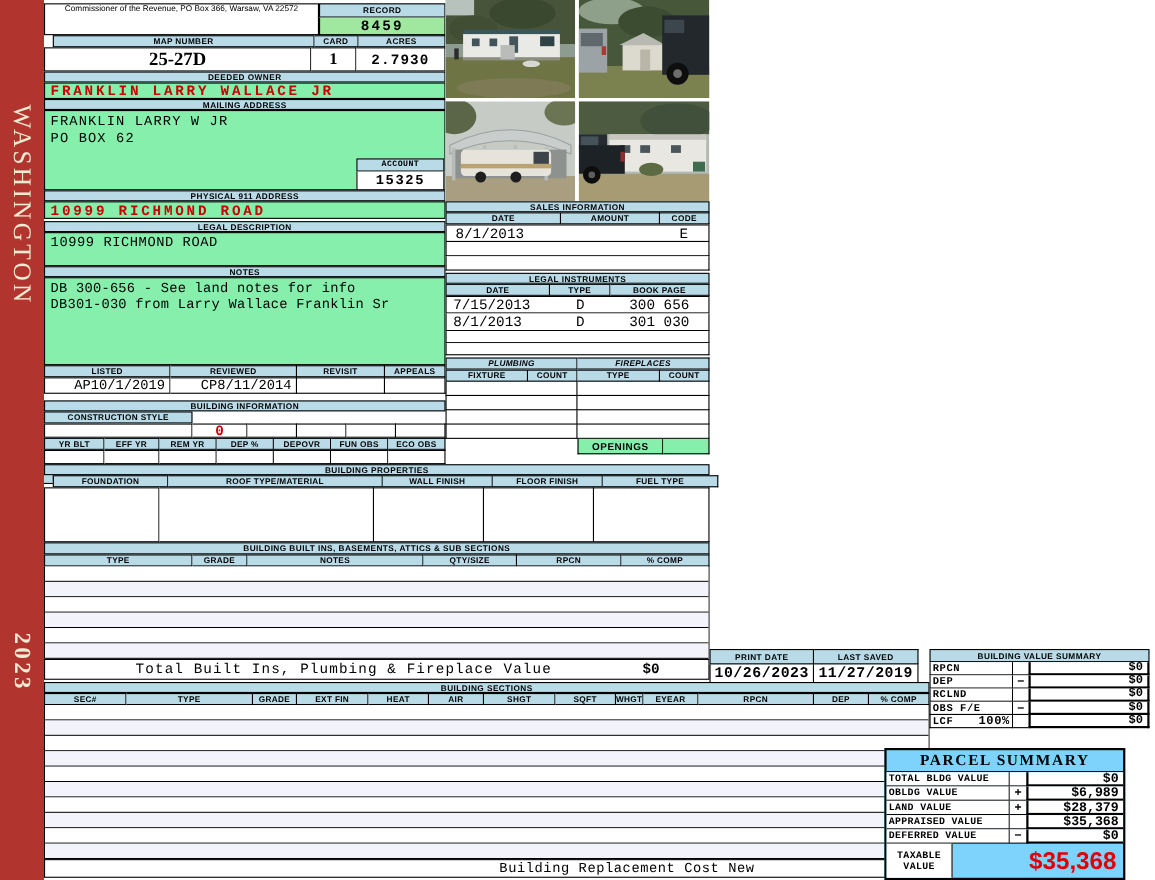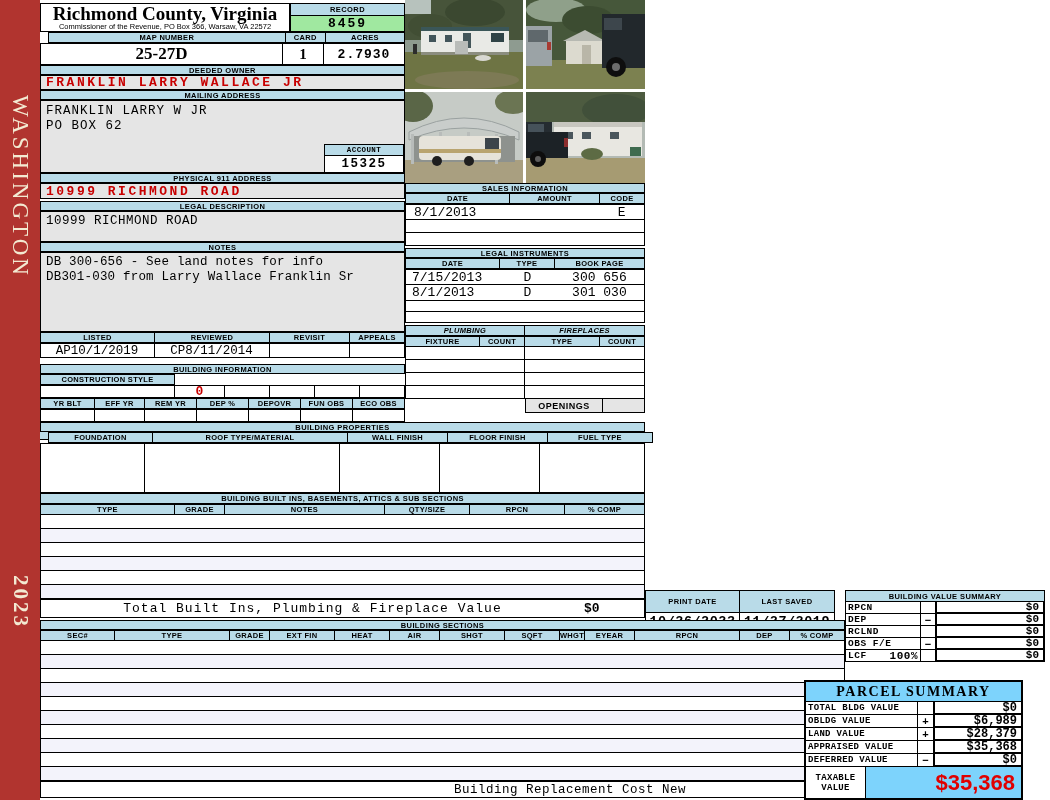--- a/index.html
+++ b/index.html
@@ -2,21 +2,21 @@
 <html><head>
 <meta charset="utf-8">
 <style>
   * { margin:0; padding:0; box-sizing:border-box; }
   html,body { width:1050px; height:800px; }
   body { position:relative; background:#fff; font-family:"Liberation Sans",sans-serif; overflow:hidden; color:#000; }
   .abs { position:absolute; }
   .fx { display:flex; }
   .hd { background:#b9dbe8; border:1px solid #000; display:flex; align-items:center; justify-content:center;
         font-weight:bold; font-size:7.5px; letter-spacing:.4px; }
-  .cell { border:1px solid #000; background:#e5e5e5; }
+  .cell { border:1px solid #000; background:#86efac; }
   .mono { font-family:"Liberation Mono","DejaVu Sans Mono",monospace; }
   .red { color:#c80000; font-weight:bold; }
   .ctr { display:flex; align-items:center; justify-content:center; }
   .erow { border-bottom:1px solid #000; height:14px; background:#fff; }
   .erow.alt { background:#f3f3fb; }
 
   
   .sidebar { left:0; top:0; width:40px; height:800px; background:#b1342f; }
   .vtext { position:absolute; writing-mode:vertical-rl; color:#f3ead2; font-family:"Liberation Serif",serif; }
   .vstate { left:7px; top:95px; font-size:23px; letter-spacing:3px; }
@@ -49,21 +49,21 @@
   .acctbox .v { height:17px; border:1px solid #000; border-top:none; background:#fff; font-weight:bold; font-size:12.5px; letter-spacing:1.5px; }
   .physhdr { left:40px; top:173px; width:365px; height:10px; }
   .physval { left:40px; top:183px; width:365px; height:16px; padding-left:5px; display:flex; align-items:center; font-size:13px; letter-spacing:2.5px; }
   .legalhdr { left:40px; top:201px; width:365px; height:10px; }
   .legalval { left:40px; top:211px; width:365px; height:31px; padding:2px 0 0 5px; font-size:12.5px; letter-spacing:.5px; }
   .noteshdr { left:40px; top:242px; width:365px; height:10px; }
   .notesval { left:40px; top:252px; width:365px; height:80px; padding:2px 0 0 5px; font-size:12.5px; line-height:15px; letter-spacing:.2px; }
 
   .revhdr { left:40px; top:332px; width:365px; height:11px; }
   .revval { left:40px; top:343px; width:365px; height:15px; }
-  .revval > div { display:flex; align-items:center; justify-content:center; padding:0 4px 0 3px; font-size:12.5px; }
+  .revval > div { display:flex; align-items:center; justify-content:flex-end; padding:0 4px 0 3px; font-size:12.5px; }
 
   .bihdr { left:40px; top:364px; width:365px; height:10px; }
   .bir1h { left:40px; top:374px; width:365px; height:11px;flex-direction:column; }
   .bir1v { left:40px; top:385px; width:365px; height:13px; }
   .bir2h { left:40px; top:398px; width:365px; height:11px; }
   .bir2v { left:40px; top:409px; width:365px; height:13px; }
 
   
   .photos { left:405px; top:0; width:240px; height:183px; display:grid; grid-template-columns:118px 119px; grid-template-rows:89px 91px; gap:3px; background:#fff; }
   .photo { overflow:hidden; }
@@ -88,21 +88,21 @@
   
   .bphdr { left:40px; top:422px; width:605px; height:10px; }
   .bpsub { left:48px; top:432px; width:605px; height:11px; }
   .bpbox { left:40px; top:443px; width:605px; height:50px; display:flex; }
   .builthdr { left:40px; top:493px; width:605px; height:11px; }
   .builtsub { left:40px; top:504px; width:605px; height:11px; }
   .builtrows { left:40px; top:515px; width:605px; border-left:1px solid #000; border-right:1px solid #000; }
   .totalrow { left:40px; top:599px; width:605px; height:19px; border:1px solid #000; display:flex; align-items:center; background:#fff; }
 
   .printbox { left:645px; top:590px; width:190px; height:30px; }
-  .printbox .hd { height:23px; }
+  .printbox .hd { height:14px; }
   .printbox .v { height:17px; border:1px solid #000; border-top:none; font-weight:bold; font-size:13.5px; letter-spacing:.5px; }
 
   .bvs { left:845px; top:590px; width:200px; }
   .bvs .hd { height:12px; }
   .bvsrow { display:flex; height:12px; }
   .bvsrow .lab { width:76px; border:1px solid #000; border-top:none; background:#fff; font-weight:bold; font-size:9.5px; letter-spacing:.5px;
                  display:flex; align-items:center; justify-content:space-between; padding:0 2px; }
   .bvsrow .op { width:14px; display:flex; align-items:center; justify-content:center; font-weight:bold; font-size:11px; background:#fff; border-bottom:1px solid #000;}
   .bvsrow .vv { flex:1; border:2px solid #000; border-top:none; background:#fff; display:flex; align-items:center; justify-content:flex-end;
                 padding-right:4px; font-weight:bold; font-size:11px; }
@@ -140,21 +140,20 @@
 </style>
 </head>
 <body>
 
 <div class="abs sidebar">
   <div class="vtext vstate">WASHINGTON</div>
   <div class="vtext vyear">2023</div>
 </div>
 
 <div class="abs titlebox">
-  <h1>Richmond County, Virginia</h1>
   <div class="sub">Commissioner of the Revenue, PO Box 366, Warsaw, VA 22572</div>
 </div>
 
 <div class="abs recordbox">
   <div class="hd">RECORD</div>
   <div class="v ctr mono">8459</div>
 </div>
 
 <div class="abs maphdr fx">
   <div class="hcell w-mapnum">MAP NUMBER</div>

